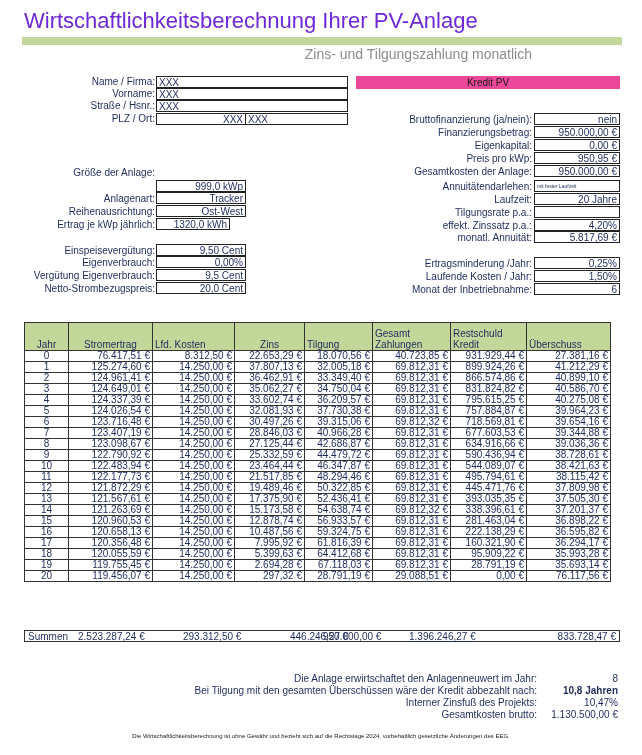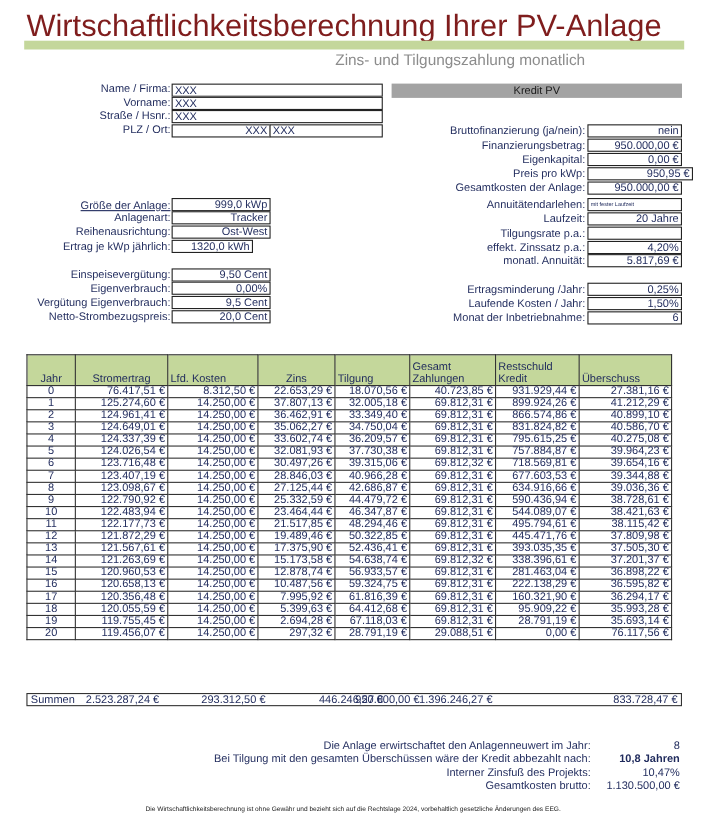--- a/index.html
+++ b/index.html
@@ -1,29 +1,29 @@
 <!DOCTYPE html>
 <html><head>
 <meta charset="utf-8">
 <style>
   html, body { margin:0; padding:0; background:#ffffff; }
   body { width:642px; height:755px; position:relative; overflow:hidden;
          font-family:"Liberation Sans", sans-serif; color:#1f2a5c; font-size:10px; }
   .abs { position:absolute; }
-  #title { left:24px; top:8px; font-size:28px; color:#7f1d1d; white-space:nowrap; }
+  #title { left:24px; top:8px; font-size:22px; color:#6d28d9; white-space:nowrap; }
   #title-bar { left:22px; top:37px; width:600px; height:8px; background:#c4d79b; }
   #subtitle { left:0; width:532px; top:46px; text-align:right; font-size:14px; font-weight:normal; color:#8c8c8c; }
 
   .lbl { position:absolute; text-align:right; white-space:nowrap; font-size:10px; color:#1f2a5c; }
   .box { position:absolute; border:1px solid #222; background:#fff; box-sizing:border-box;
          font-size:10px; line-height:11px; white-space:nowrap; padding:0 2px; color:#1f2a5c; }
   .box.r { text-align:right; }
   .box.tiny { font-size:5px; line-height:11px; }
 
-  #kredit-header { left:356px; top:76px; width:264px; height:13px; background:#a3a3a3;
+  #kredit-header { left:356px; top:76px; width:264px; height:13px; background:#ec4899;
                    text-align:center; font-size:10px; line-height:13px; color:#1a1a1a; }
 
   table#plan { position:absolute; left:24px; top:322px; border-collapse:collapse; font-size:10px; color:#1f2a5c; }
   table#plan th { background:#c4d79b; font-weight:normal; color:#1f2a5c; border:1px solid #333;
                   vertical-align:bottom; padding:0 2px; height:27px; text-align:left; line-height:11px; }
   table#plan td { border:1px solid #333; padding:0 2px; height:10px; line-height:10px; text-align:right; white-space:nowrap; }
   table#plan td.c { text-align:center; }
   table#plan th.c { text-align:center; }
 
   #sum-row { left:24px; top:630px; width:596px; height:12px; border:1px solid #333; box-sizing:border-box; font-size:10px; line-height:11px; }
@@ -43,21 +43,21 @@
 <div class="lbl" style="right:487px; top:76px;">Name / Firma:</div>
 <div class="box" style="left:156px; top:76px; width:192px; height:12px;">XXX</div>
 <div class="lbl" style="right:487px; top:88px;">Vorname:</div>
 <div class="box" style="left:156px; top:88px; width:192px; height:12px;">XXX</div>
 <div class="lbl" style="right:487px; top:100px;">Straße / Hsnr.:</div>
 <div class="box" style="left:156px; top:100px; width:192px; height:12px;">XXX</div>
 <div class="lbl" style="right:487px; top:113px;">PLZ / Ort:</div>
 <div class="box r" style="left:156px; top:113px; width:90px; height:12px;">XXX</div>
 <div class="box" style="left:245px; top:113px; width:103px; height:12px;">XXX</div>
 
-<div class="lbl" style="right:487px; top:182px;text-decoration:underline;">Größe der Anlage:</div>
+<div class="lbl" style="right:487px; top:167px;">Größe der Anlage:</div>
 <div class="box r" style="left:156px; top:180px; width:90px; height:12px;">999,0 kWp</div>
 <div class="lbl" style="right:487px; top:193px;">Anlagenart:</div>
 <div class="box r" style="left:156px; top:192px; width:90px; height:12px;">Tracker</div>
 <div class="lbl" style="right:487px; top:206px;">Reihenausrichtung:</div>
 <div class="box r" style="left:156px; top:205px; width:90px; height:12px;">Ost-West</div>
 <div class="lbl" style="right:487px; top:219px;">Ertrag je kWp jährlich:</div>
 <div class="box r" style="left:156px; top:218px; width:74px; height:12px;">1320,0 kWh</div>
 
 <div class="lbl" style="right:487px; top:245px;">Einspeisevergütung:</div>
 <div class="box r" style="left:156px; top:244px; width:90px; height:12px;">9,50 Cent</div>
@@ -70,21 +70,21 @@
 
 <div id="kredit-header" class="abs">Kredit PV</div>
 
 <div class="lbl" style="right:110px; top:114px;">Bruttofinanzierung (ja/nein):</div>
 <div class="box r" style="left:534px; top:113px; width:86px; height:12px;">nein</div>
 <div class="lbl" style="right:110px; top:127px;">Finanzierungsbetrag:</div>
 <div class="box r" style="left:534px; top:126px; width:86px; height:12px;">950.000,00 €</div>
 <div class="lbl" style="right:110px; top:140px;">Eigenkapital:</div>
 <div class="box r" style="left:534px; top:139px; width:86px; height:12px;">0,00 €</div>
 <div class="lbl" style="right:110px; top:153px;">Preis pro kWp:</div>
-<div class="box r" style="left:534px; top:152px; width:96px; height:12px;">950,95 €</div>
+<div class="box r" style="left:534px; top:152px; width:86px; height:12px;">950,95 €</div>
 <div class="lbl" style="right:110px; top:166px;">Gesamtkosten der Anlage:</div>
 <div class="box r" style="left:534px; top:165px; width:86px; height:12px;">950.000,00 €</div>
 <div class="lbl" style="right:110px; top:181px;">Annuitätendarlehen:</div>
 <div class="box tiny" style="left:534px; top:180px; width:86px; height:12px;">mit fester Laufzeit</div>
 <div class="lbl" style="right:110px; top:194px;">Laufzeit:</div>
 <div class="box r" style="left:534px; top:193px; width:86px; height:12px;">20 Jahre</div>
 <div class="lbl" style="right:110px; top:207px;">Tilgungsrate p.a.:</div>
 <div class="box r" style="left:534px; top:206px; width:86px; height:12px;"></div>
 <div class="lbl" style="right:110px; top:220px;">effekt. Zinssatz p.a.:</div>
 <div class="box r" style="left:534px; top:219px; width:86px; height:12px;">4,20%</div>
@@ -334,21 +334,21 @@
       </tr>
     </tbody>
 </table>
 
 <div id="sum-row" class="abs">
   <span style="left:3px;">Summen</span>
   <span style="left:53px;">2.523.287,24 €</span>
   <span style="left:158px;">293.312,50 €</span>
   <span style="left:231px;margin-left:34px;">446.246,27 €</span>
   <span style="left:298px;">950.000,00 €</span>
-  <span style="left:356px;">1.396.246,27 €</span>
+  <span style="left:384px;text-decoration:underline;">1.396.246,27 €</span>
   <span style="right:3px;">833.728,47 €</span>
 </div>
 
 <div class="res-lbl" style="top:673px;">Die Anlage erwirtschaftet den Anlagenneuwert im Jahr:</div>
 <div class="res-val" style="top:673px;">8</div>
 <div class="res-lbl" style="top:685px;">Bei Tilgung mit den gesamten Überschüssen wäre der Kredit abbezahlt nach:</div>
 <div class="res-val" style="top:685px;font-weight:bold;">10,8 Jahren</div>
 <div class="res-lbl" style="top:697px;">Interner Zinsfuß des Projekts:</div>
 <div class="res-val" style="top:697px;">10,47%</div>
 <div class="res-lbl" style="top:709px;">Gesamtkosten brutto:</div>

